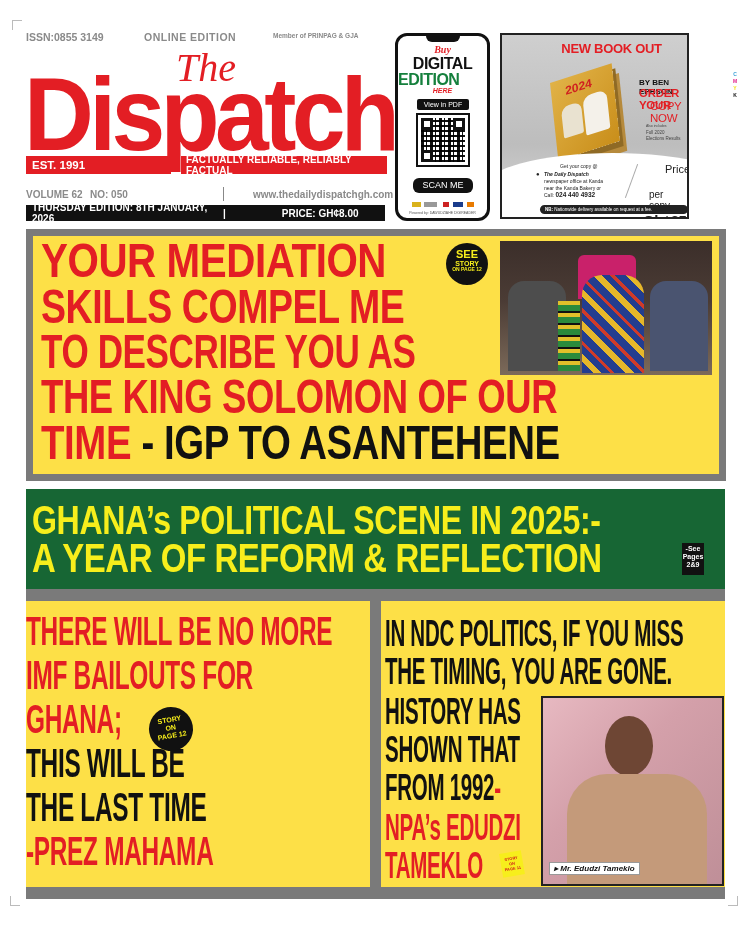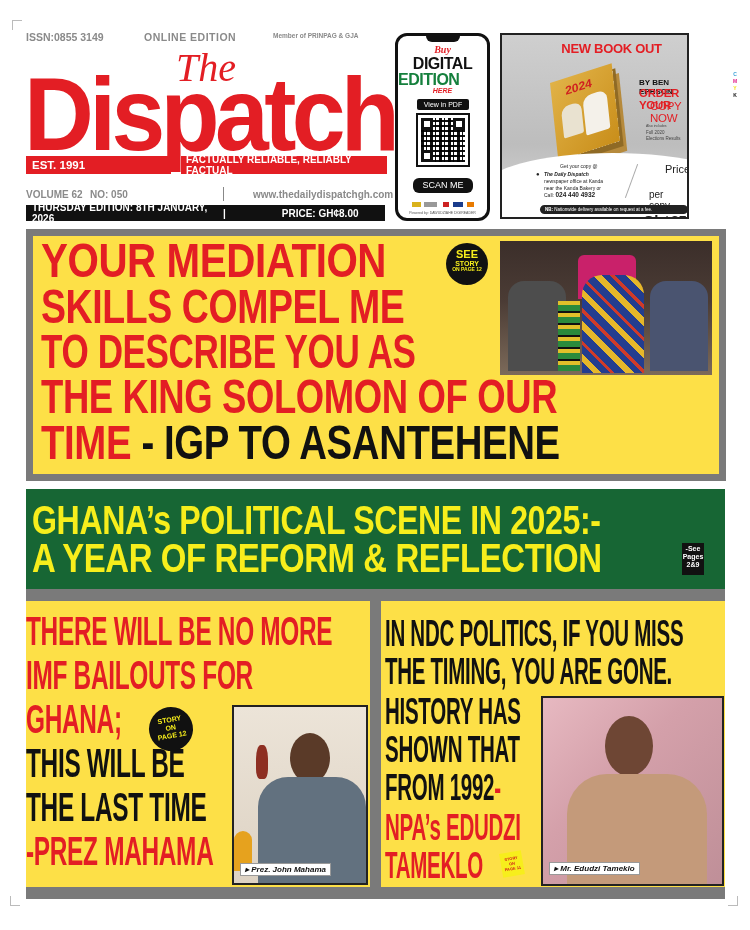--- a/index.html
+++ b/index.html
@@ -176,30 +176,20 @@
   <div class="abs cond hl-red" style="left:0;top:52px;font-size:40px;transform:scaleX(0.61);">IMF BAILOUTS FOR</div>
   <div class="abs cond hl-red" style="left:0;top:96px;font-size:40px;transform:scaleX(0.61);">GHANA;</div>
   <div class="abs cond hl-black" style="left:0;top:140px;font-size:40px;transform:scaleX(0.61);">THIS WILL BE</div>
   <div class="abs cond hl-black" style="left:0;top:184px;font-size:40px;transform:scaleX(0.61);">THE LAST TIME</div>
   <div class="abs cond hl-red" style="left:0;top:228px;font-size:40px;transform:scaleX(0.61);">-PREZ MAHAMA</div>
   <div class="abs" style="left:123px;top:106px;width:44px;height:44px;border-radius:50%;background:#111;color:#f7ee1c;text-align:center;font-weight:700;font-size:7px;line-height:8px;padding-top:9px;transform:rotate(-10deg);">
     <div>STORY</div>
     <div>ON</div>
     <div>PAGE 12</div>
   </div>
-  <div class="abs" style="left:206px;top:104px;width:136px;height:180px;border:2px solid #222;background:linear-gradient(180deg,#ece4d8 0%,#ddd2c3 100%);overflow:hidden;">
-    <div class="abs" style="left:22px;top:38px;width:12px;height:34px;background:#8e2f22;border-radius:40% 40% 30% 30%;"></div>
-    <div class="abs" style="left:56px;top:26px;width:40px;height:50px;background:#5a3a28;border-radius:50%;"></div>
-    <div class="abs" style="left:24px;top:70px;width:108px;height:110px;background:#62717f;border-radius:30px 30px 0 0;"></div>
-    <div class="abs" style="left:0;top:124px;width:18px;height:40px;background:#e6a21e;border-radius:10px 10px 0 0;"></div>
-    <div class="abs caption" style="left:6px;top:156px;">
-      <span>▸</span>
-      <span>Prez. John Mahama</span>
-    </div>
-  </div>
 </div>
 
 <div class="abs white-panel" style="left:381px;top:601px;width:344px;height:286px;overflow:hidden;">
   <div class="abs cond hl-black" style="left:4px;top:12px;font-size:36px;transform:scaleX(0.57);">IN NDC POLITICS, IF YOU MISS</div>
   <div class="abs cond hl-black" style="left:4px;top:50px;font-size:36px;transform:scaleX(0.57);">THE TIMING, YOU ARE GONE.</div>
   <div class="abs cond hl-black" style="left:4px;top:90px;font-size:36px;transform:scaleX(0.57);">HISTORY HAS</div>
   <div class="abs cond hl-black" style="left:4px;top:128px;font-size:36px;transform:scaleX(0.57);">SHOWN THAT</div>
   <div class="abs cond" style="left:4px;top:166px;font-size:36px;transform:scaleX(0.57);">
     <span class="hl-black">FROM 1992</span><span class="hl-red">-</span>
   </div>

